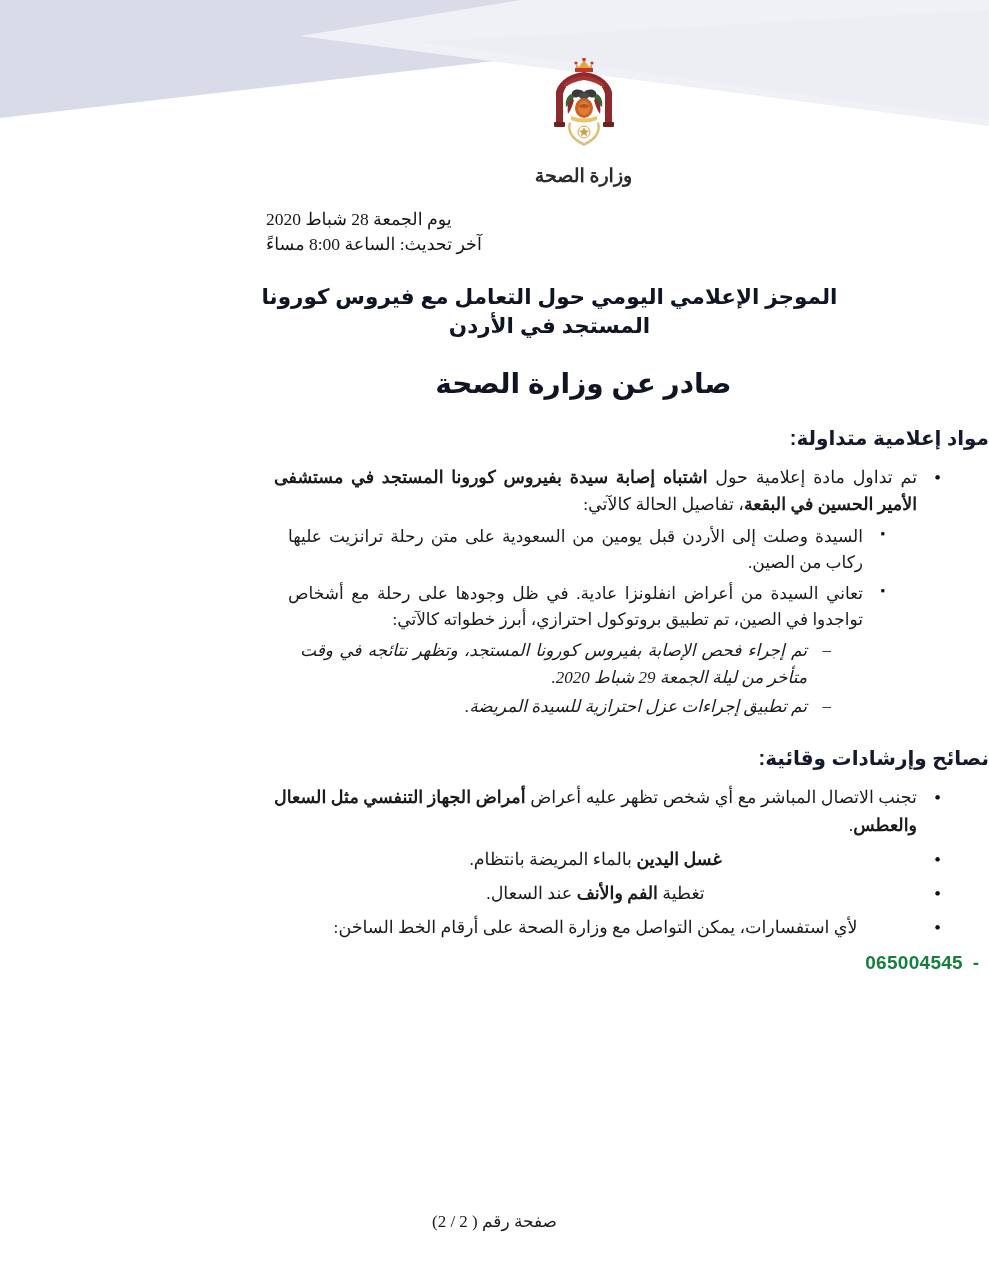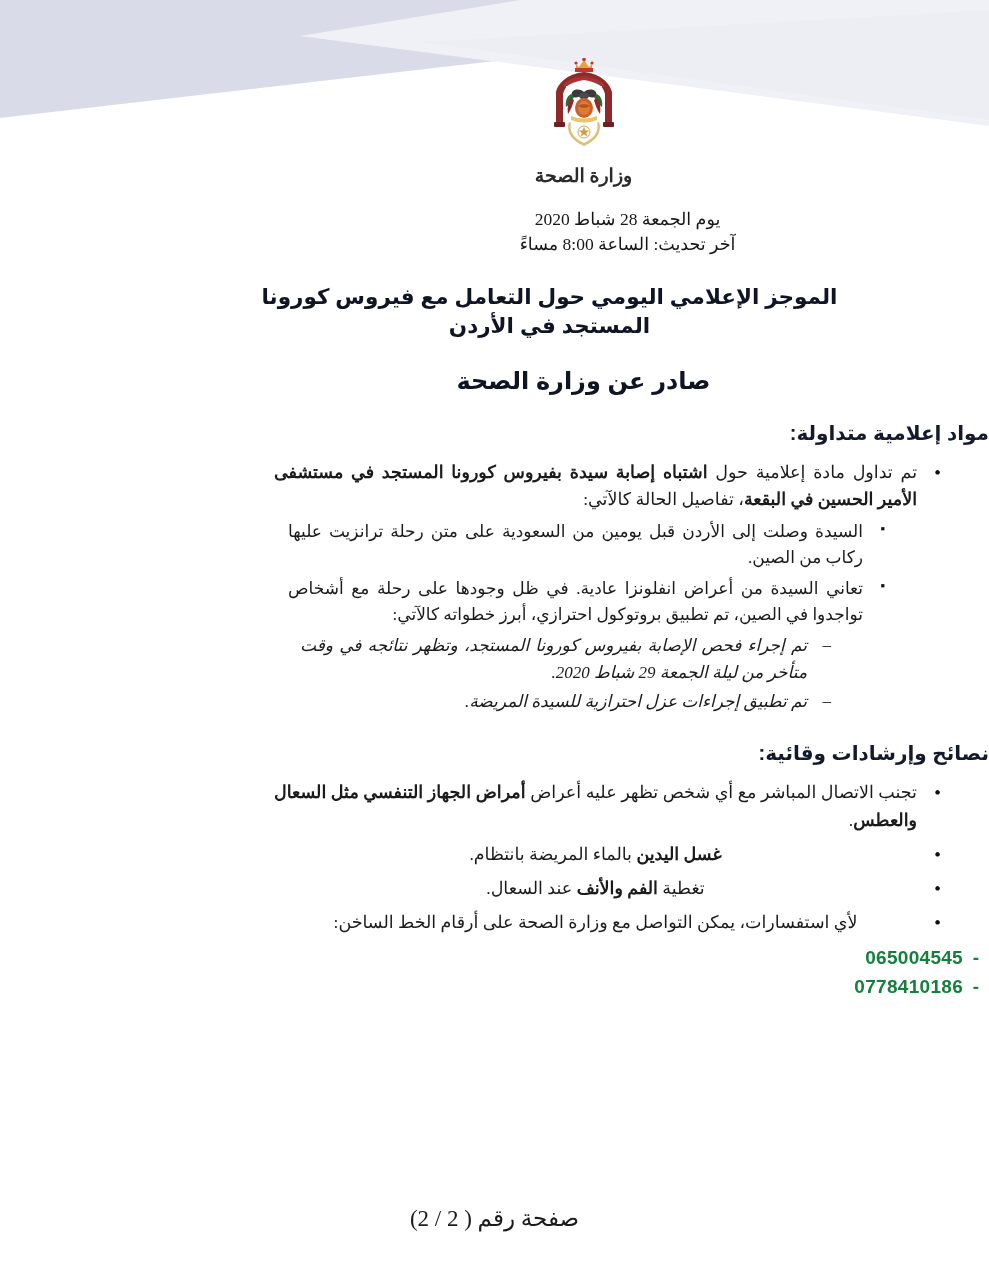--- a/index.html
+++ b/index.html
@@ -54,21 +54,21 @@
     font-size: 19px;
     font-weight: bold;
     color: #2b2b2b;
     letter-spacing: -0.5px;
   }
 
   
   .date-block {
     margin-top: 20px;
     padding-left: 88px;
-    text-align: center;
+    text-align: left;
     font-size: 17.5px;
     line-height: 1.42;
     color: #161616;
   }
 
   
   .doc-title {
     margin-top: 26px;
     padding-left: 62px;
     padding-right: 130px;
@@ -78,21 +78,21 @@
     font-weight: bold;
     color: #101524;
     line-height: 1.35;
   }
   .doc-subtitle {
     margin-top: 26px;
     padding-left: 130px;
     padding-right: 130px;
     text-align: center;
     font-family: "Liberation Sans", "DejaVu Sans", sans-serif;
-    font-size: 24px;
+    font-size: 28px;
     font-weight: bold;
     color: #101524;
   }
 
   
   .section-heading {
     margin-top: 26px;
     padding-left: 88px;
     text-align: right;
     font-family: "Liberation Sans", "DejaVu Sans", sans-serif;
@@ -195,21 +195,21 @@
     text-align: center;
   }
 
   
   .footer {
     position: absolute;
     bottom: 48px;
     left: 0;
     width: 989px;
     text-align: center;
-    font-size: 23px;
+    font-size: 17px;
     color: #1b1b1b;
     z-index: 2;
   }
 </style>
 </head>
 <body>
 
 <div class="header-band">
   <svg width="989" height="135" viewBox="0 0 989 135" xmlns="http://www.w3.org/2000/svg">
     <rect x="0" y="0" width="989" height="135" fill="#ffffff"></rect>
@@ -322,20 +322,17 @@
     </li>
     <li style="text-align:center;text-align-last:center;">
       <span>لأي استفسارات، يمكن التواصل مع وزارة الصحة على أرقام الخط الساخن:</span><span class="b"></span><span></span>
     </li>
   </ul>
 
   <ul class="hotline-list">
     <li>
       <span class="hotline-dash">-</span><span>065004545</span>
     </li>
-    <li>
-      <span class="hotline-dash">-</span><span>0778410186</span>
-    </li>
   </ul>
 
 </div>
 
 <div class="footer">صفحة رقم ( 2 / 2)</div>
 
 </body></html>

